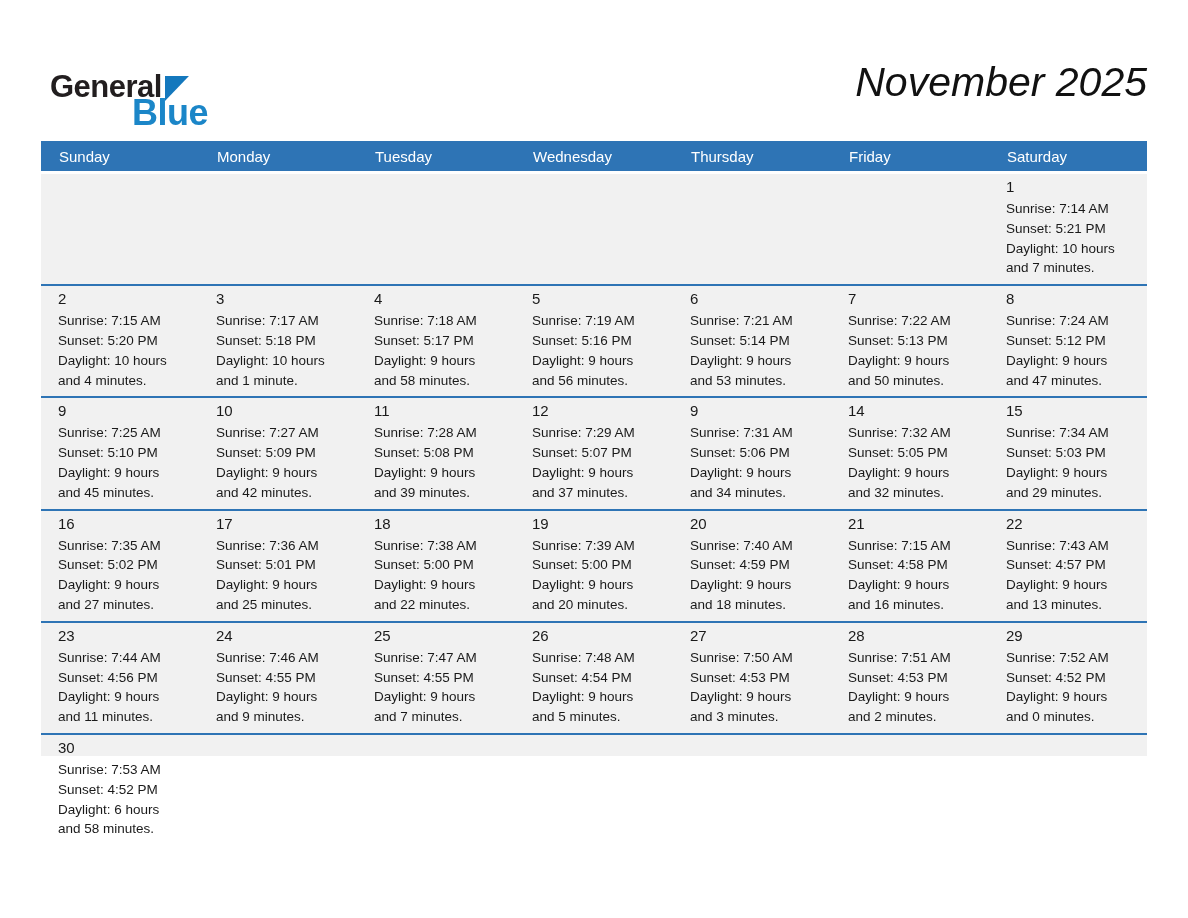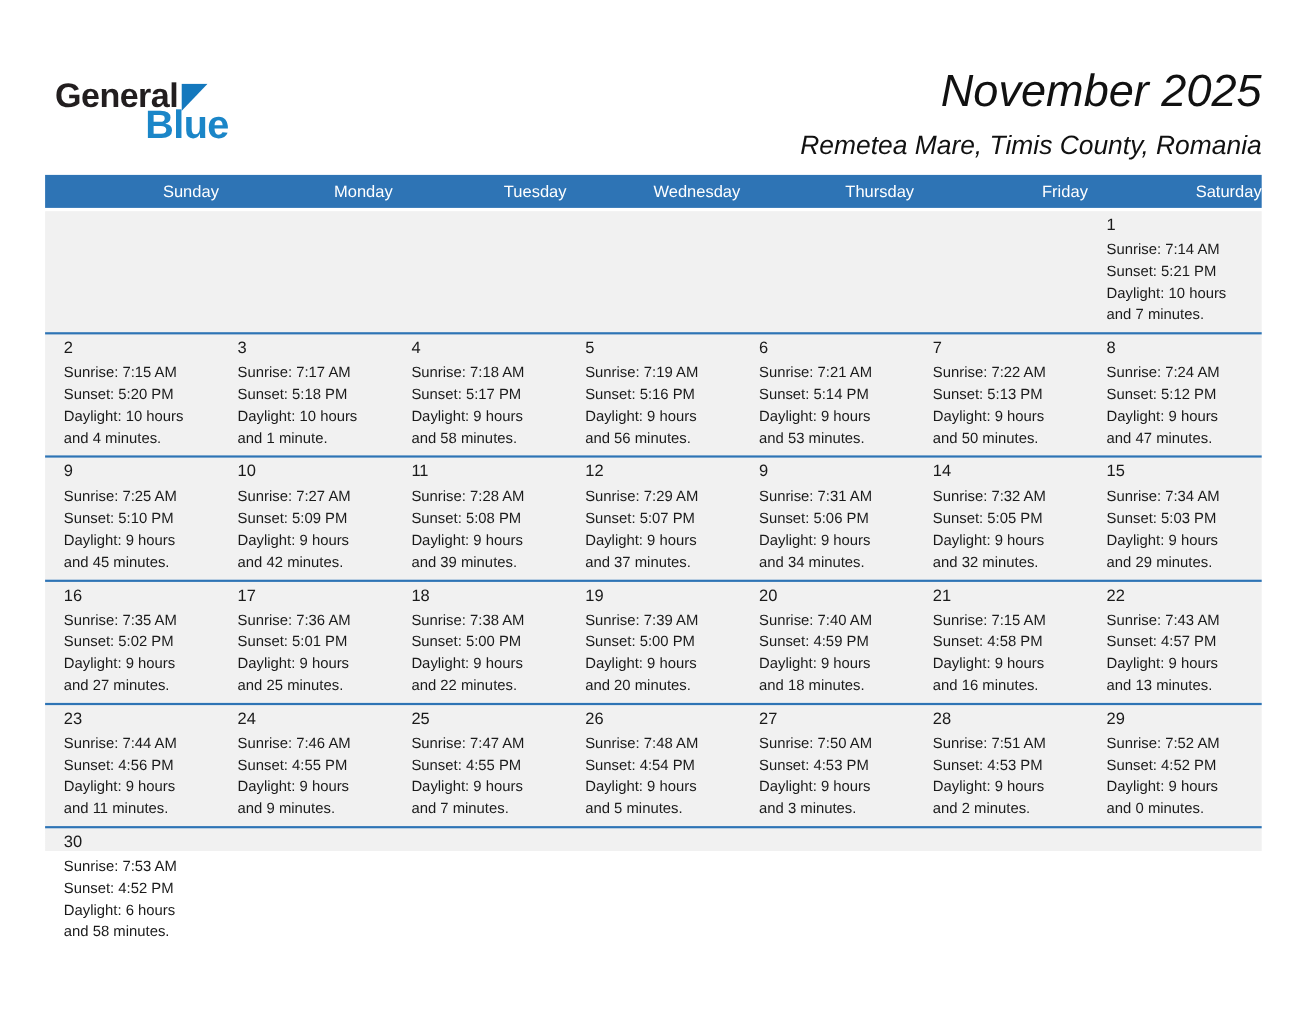--- a/index.html
+++ b/index.html
@@ -23,21 +23,21 @@
   .logo-row1{display:flex;align-items:flex-start;}
   .logo-general{font-size:31px;font-weight:700;color:#221E1F;letter-spacing:-0.5px;line-height:30px;}
   .logo-flag{width:24px;height:25px;background:#1478BD;clip-path:polygon(0 0,100% 0,0 100%);margin-left:3px;margin-top:4px;}
   .logo-row2{margin-left:82px;margin-top:-4px;}
   .logo-blue{font-size:36px;font-weight:700;color:var(--logo-blue);letter-spacing:-0.5px;line-height:30px;}
   .titleblock{text-align:right;padding-top:14px;font-style:italic;}
   .page-title{font-size:41px;font-weight:400;color:#111;line-height:44px;}
   .page-subtitle{font-size:24px;font-weight:400;color:#111;margin-top:15px;}
 
   
-  .weekday-bar{display:grid;grid-template-columns:repeat(7,1fr);background:var(--blue);height:30px;align-items:center;text-align:right;}
+  .weekday-bar{display:grid;grid-template-columns:repeat(7,1fr);background:var(--blue);height:30px;align-items:center;}
   .weekday-label{color:#ffffff;font-size:15px;padding-left:18px;white-space:nowrap;}
 
   .week-row{display:grid;grid-template-columns:repeat(7,1fr);background:var(--gray);min-height:107px;border-top:2px solid var(--blue);}
   .week-row.first{border-top:none;margin-top:3px;}
   .week-row.last{
     background:linear-gradient(to bottom, var(--gray) 0, var(--gray) 21px, #ffffff 21px);
     min-height:122px;
   }
   .day-cell{padding:2px 6px 6px 17px;}
   .day-num{font-size:15px;line-height:21px;margin-bottom:2px;color:var(--ink);}
@@ -53,21 +53,20 @@
       <div class="logo-row1">
         <span class="logo-general">General</span>
         <span class="logo-flag"></span>
       </div>
       <div class="logo-row2">
         <span class="logo-blue">Blue</span>
       </div>
     </div>
     <div class="titleblock">
       <div class="page-title">November 2025</div>
-      <div class="page-subtitle">Remetea Mare, Timis County, Romania</div>
     </div>
   </div>
 
   <div class="weekday-bar">
     <div class="weekday-label">Sunday</div>
     <div class="weekday-label">Monday</div>
     <div class="weekday-label">Tuesday</div>
     <div class="weekday-label">Wednesday</div>
     <div class="weekday-label">Thursday</div>
     <div class="weekday-label">Friday</div>

